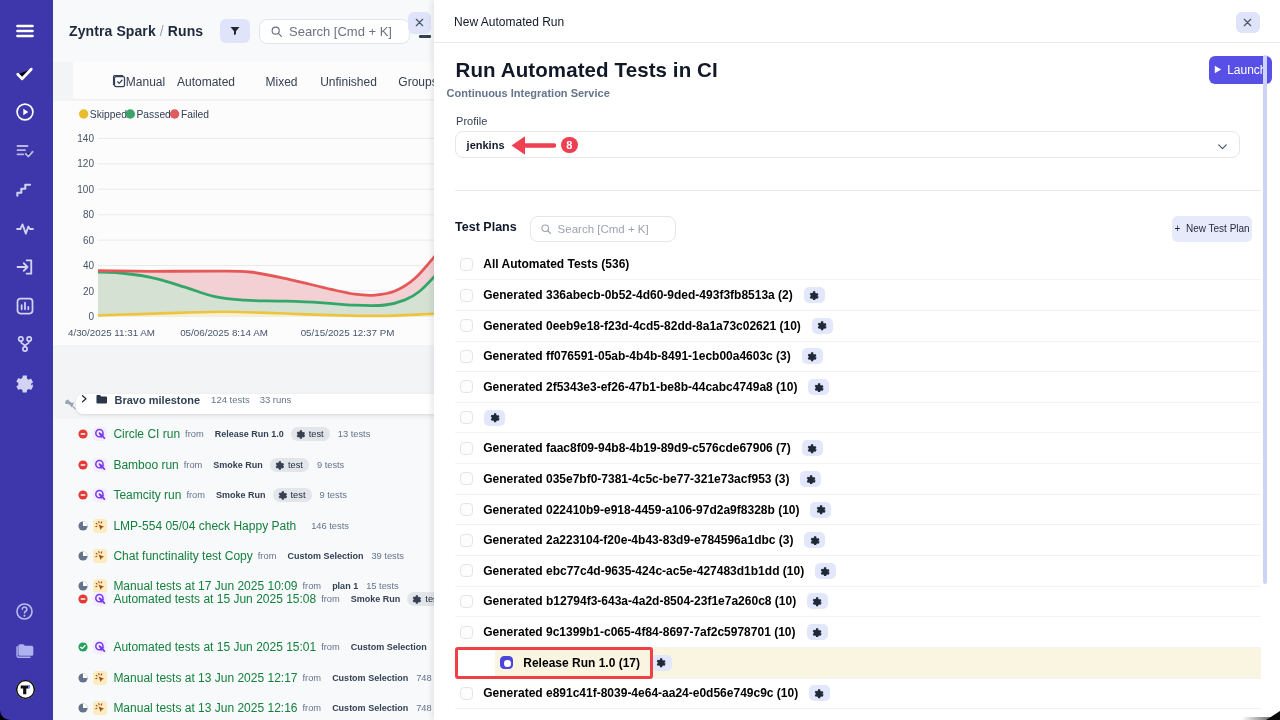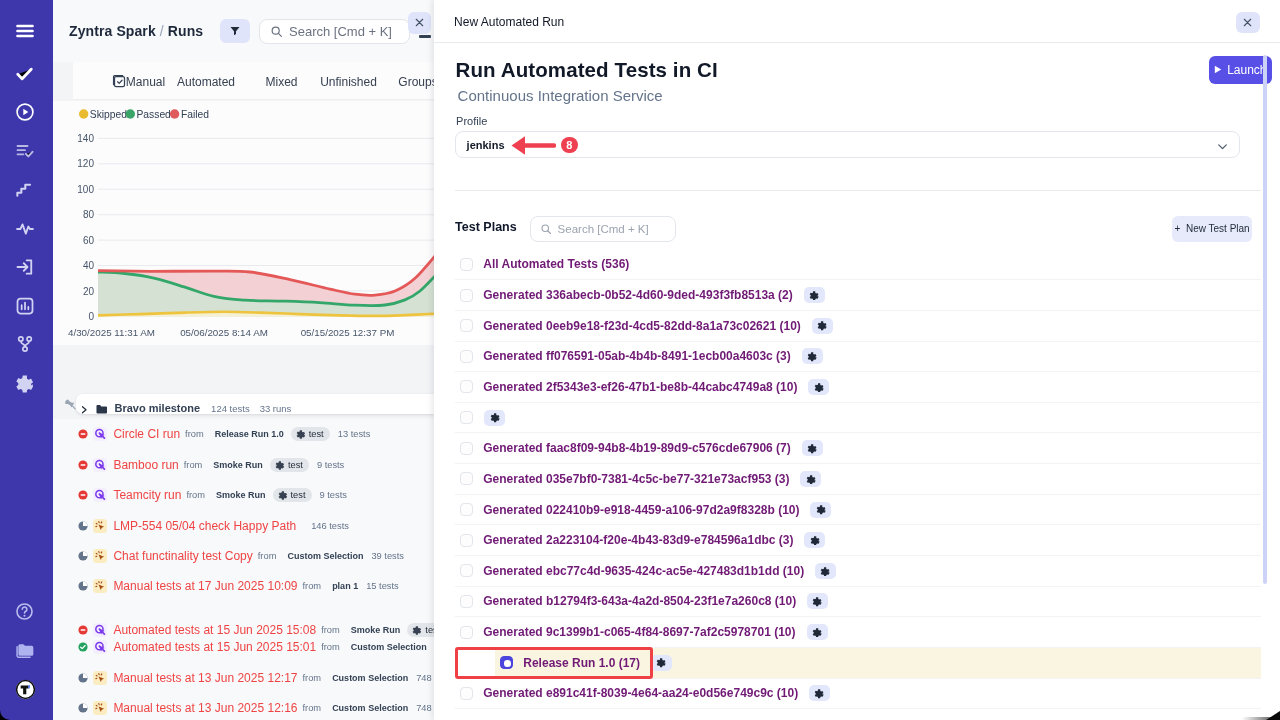--- a/index.html
+++ b/index.html
@@ -17,50 +17,50 @@
 #ptitle .sep { color:#94a3b8; font-weight:400; padding:0 4px; }
 #fbtn { position:absolute; left:167px; top:19px; width:30px; height:24px; background:#dfe4fa; border-radius:6px; display:flex; align-items:center; justify-content:center; }
 #psearch { position:absolute; left:206px; top:19px; width:151px; height:25px; background:#fff; border:1.5px solid #e2e5ea; border-radius:8px; display:flex; align-items:center; padding-left:10px; color:#6b7280; font-size:13px; }
 #pclose { position:absolute; left:354.5px; top:11.5px; width:23px; height:22px; background:#dfe4fa; border-radius:6px; display:flex; align-items:center; justify-content:center; }
 #pglyph { position:absolute; left:366px; top:34.5px; width:12px; height:3px; background:#334155; border-radius:1px; }
 #ptabs { position:absolute; left:0; top:62px; width:381px; height:38px; background:#fcfcfd; border-bottom:1px solid #eef0f2;margin-left:20px; }
 .tabtxt { position:absolute; top:13px; font-size:12px; color:#374151; font-weight:500; transform:translateX(-50%); white-space:nowrap; }
 #pchart { position:absolute; left:0; top:101px; width:381px; height:244px; background:#fcfcfd; }
 #plist { position:absolute; left:0; top:345px; width:381px; height:375px; background:#f3f4f6; }
 #prows { position:absolute; left:0; top:74.3px; width:381px; height:300.7px; background:#f8f9fa; }
-#bravo { position:absolute; left:23px; top:49.4px; width:358px; height:20px; background:#fff; border-radius:7px 0 0 7px; box-shadow:0 1px 3px rgba(15,23,42,.12); display:flex; align-items:flex-end; }
+#bravo { position:absolute; left:23px; top:49.4px; width:358px; height:20px; background:#fff; border-radius:7px 0 0 7px; box-shadow:0 1px 3px rgba(15,23,42,.12); display:flex; align-items:flex-start; }
 .prow { position:absolute; left:0; width:381px; height:30.4px; display:flex; align-items:center; padding-left:25.2px; white-space:nowrap; }
 .prow .st { flex:none; }
 .prow .i2 { flex:none; margin-left:5.2px; }
-.prow .t { font-size:12px; font-weight:500; color:#ef4444; margin-left:6px; white-space:nowrap; }
+.prow .t { font-size:12px; font-weight:500; color:#15803d; margin-left:6px; white-space:nowrap; }
 .prow .from { font-size:9.3px; color:#64748b; margin-left:5px; white-space:nowrap; }
 .prow .fb { font-size:9px; font-weight:700; color:#334155; margin-left:3px; white-space:nowrap;padding-left:8px; }
 .prow .cnt { font-size:9.3px; color:#64748b; margin-left:8px; white-space:nowrap; }
 .pill { display:inline-flex; align-items:flex-end; gap:3px; background:#e2e5e9; border-radius:999px; padding:2px 6px 2px 5px; font-size:9.3px; color:#1f2937; font-weight:500; margin-left:7px; white-space:nowrap; }
 
 
 #modal { position:absolute; left:433.6px; top:0; width:846.4px; height:720px; background:#fff; z-index:5; box-shadow:-2px 0 6px rgba(15,23,42,.10); }
 #mhead { position:absolute; left:0; top:0; width:100%; height:43px; border-bottom:1px solid #e7e9ec; }
 #mhtitle { position:absolute; left:20.5px; top:15px; font-size:12px; color:#111827; }
 #mclose { position:absolute; right:20px; top:12px; width:24px; height:21px; background:#dfe4fa; border-radius:6px; display:flex; align-items:center; justify-content:center; }
 #mtitle { position:absolute; left:22px; top:57.5px; font-size:20.5px; font-weight:700; color:#111827; letter-spacing:0.1px; }
-#msub { position:absolute; left:24px; top:87px; font-size:15px; color:#64748b; }
+#msub { position:absolute; left:13px; top:87px; font-size:11px; color:#64748b;font-weight:bold; }
 #launch { position:absolute; left:755px; top:55.5px; width:63.5px; height:28px; background:#5850e6; border-radius:6px; display:flex; align-items:center; justify-content:center; gap:5px; color:#fff; font-size:12px;margin-left:20px; }
 #proflbl { position:absolute; left:22.5px; top:114.5px; font-size:11px; color:#334155; }
 #profsel { position:absolute; left:21.5px; top:130.8px; width:785px; height:27.5px; border:1.5px solid #e3e6ea; border-radius:8px; background:#fff; }
 #jenkins { position:absolute; left:33px; top:138.5px; font-size:11px; font-weight:700; color:#111827; }
 #tplbl { position:absolute; left:21.5px; top:219.5px; font-size:12.5px; font-weight:700; color:#0f172a; }
 #tpsearch { position:absolute; left:96px; top:215.5px; width:146px; height:26px; border:1.5px solid #e3e6ea; border-radius:8px; background:#fff; display:flex; align-items:center; padding-left:9px; gap:6px; color:#9ca3af; font-size:11.5px; }
 #newtp { position:absolute; left:738.5px; top:215.5px; width:80px; height:26px; background:#e7eafb; border-radius:6px; display:flex; align-items:center; justify-content:center; font-size:10px; color:#1f2937; white-space:nowrap; }
 #mrows { position:absolute; left:21.4px; top:249.6px; width:805.8px; }
 .mrow { height:30.65px; display:flex; align-items:center; border-bottom:1px solid #f2f3f5; position:relative; }
 .cb { width:13px; height:13px; border:1.5px solid #e2e5ea; border-radius:4px; background:#fdfdfe; margin-left:5.3px; flex:none; position:relative; }
 .cb.on { background:#4b44dd; border-color:#4b44dd; }
 .cb.on::after { content:""; position:absolute; left:3.2px; top:3.2px; width:6.6px; height:6.6px; border-radius:50%; background:#fff; }
-.mrow .txt { font-size:12px; font-weight:700; color:#701a75; margin-left:10px; white-space:nowrap; }
+.mrow .txt { font-size:12px; font-weight:700; color:#000000; margin-left:10px; white-space:nowrap; }
 .gpill { display:inline-flex; align-items:center; justify-content:center; width:21px; height:16px; background:#e3e7fb; border-radius:5px; margin-left:11px; }
 #hl { background:#faf5e1;margin-left:40px; }
 #redrect { position:absolute; left:21.3px; top:646.9px; width:198px; height:32.6px; border:3px solid #ee4045; border-radius:3px; z-index:9; pointer-events:none; }
 #mscroll { position:absolute; left:829.9px; top:55px; width:3.4px; height:529px; background:#ccd3f6; border-radius:2px; }
 #corner { position:absolute; right:0; bottom:0; width:0; height:0; border-left:14px solid transparent; border-bottom:9px solid #0a0a0a; }
 </style>
 </head>
 <body>
 <div id="panel">
 <div id="phead">
@@ -237,21 +237,21 @@
             <path d="M9.5 9.5l9.5 3.8-4 1.7-1.7 4z" fill="#a34b0e"></path>
             <g stroke="#a34b0e" stroke-width="2" stroke-linecap="round">
               <path d="M5 13l1.5-.5M5.5 7.5L7 8.5M10 4.5l.5 1.8M15 5l-1 1.8"></path>
             </g>
           </svg>
           <span class="t">Manual tests at 17 Jun 2025 10:09</span>
           <span class="from">from</span>
           <span class="fb">plan 1</span>
           <span class="cnt">15 tests</span>
         </div>
-<div class="prow" style="top:196px">
+<div class="prow" style="top:165px">
           <svg class="st" width="10" height="10" viewBox="0 0 24 24">
             <circle cx="12" cy="12" r="11" fill="#e53935"></circle>
             <rect x="6" y="10.2" width="12" height="3.6" rx="1.8" fill="#fff"></rect>
           </svg>
           <svg class="i2" width="14" height="14" viewBox="0 0 24 24">
             <rect x="0" y="0" width="24" height="24" rx="6" fill="#f3effe"></rect>
             <circle cx="11" cy="10.5" r="6.2" stroke="#7c3aed" stroke-width="2.6" fill="none"></circle>
             <path d="M11 10.5l8.5 8.5" stroke="#7c3aed" stroke-width="3" stroke-linecap="round"></path>
             <path d="M10 9.5l10 4-4.2 1.8-1.8 4.2z" fill="#7c3aed"></path>
           </svg>

